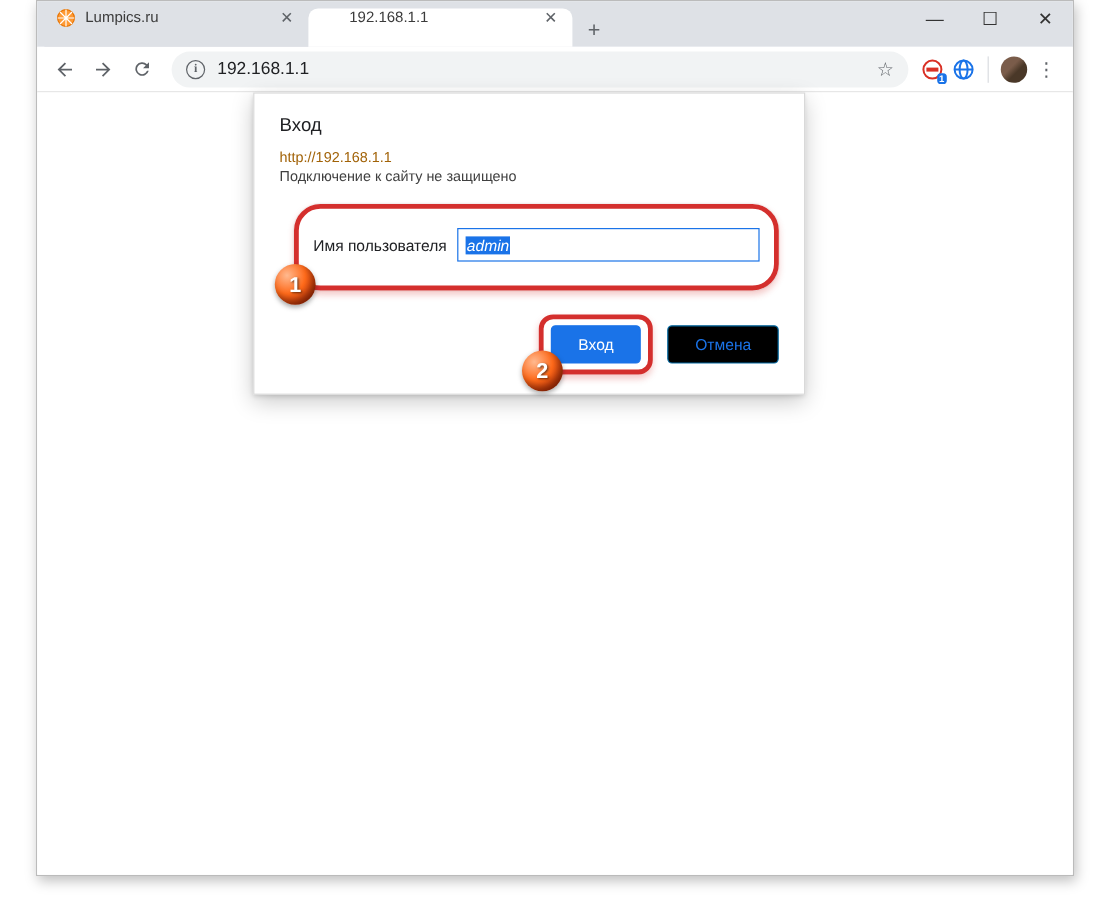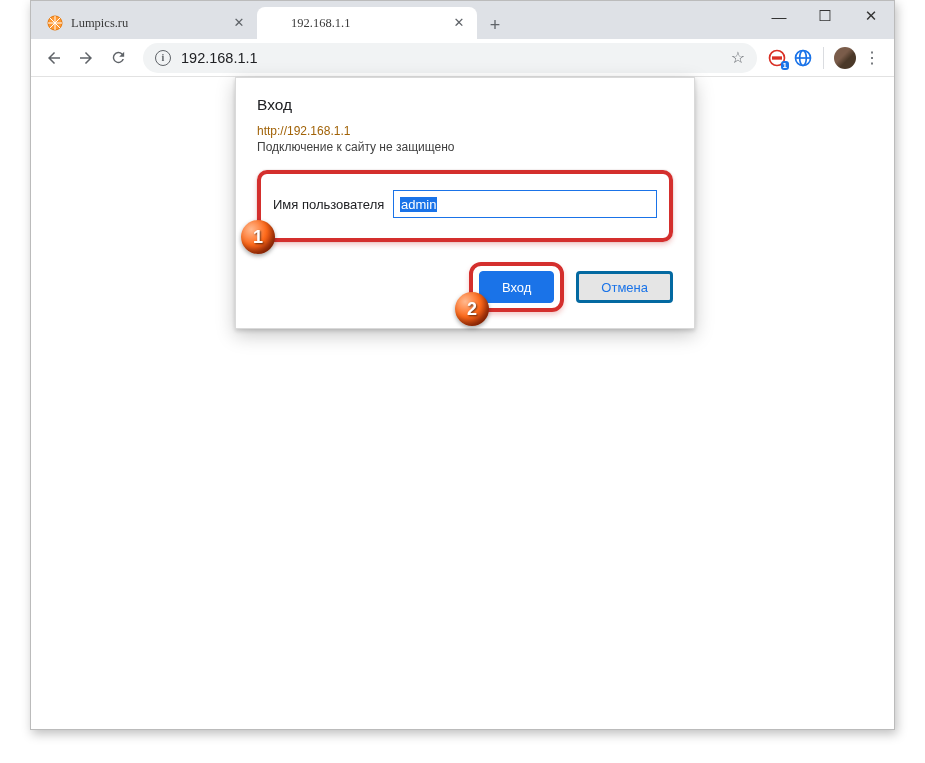--- a/index.html
+++ b/index.html
@@ -39,28 +39,26 @@
     align-items: flex-end;
     padding-left: 6px;
     padding-top: 6px;
   }
   .tab {
     height: 32px;
     width: 220px;
     background: #dee1e6;
     border-radius: 8px 8px 0 0;
     display: flex;
-    align-items: center;
     padding: 0 10px;
     font-size: 12.5px;
     color: #3b3b3b;
     position: relative;
     gap: 8px;
     cursor: pointer;
-    font-family: Liberation Serif, serif;
   }
   .tab.active {
     background: #fff;
   }
   .tab .favicon {
     width: 16px; height: 16px;
     display: flex; align-items: center; justify-content: center;
   }
   .tab .title { flex: 1; white-space: nowrap; overflow: hidden; text-overflow: ellipsis; }
   .tab .close-x { color:#5f6368; font-size:13px; width:16px; text-align:center; cursor:pointer;}
@@ -118,62 +116,63 @@
   }
   .menu-dots { width:20px;color:#5f6368;text-align:center;cursor:pointer;font-size:16px; }
 
   .viewport {
     position: relative;
     height: calc(100% - 76px);
     background: #fff;
   }
   .auth-dialog {
     position: absolute;
-    left: 204px; top: 0;
+    left: 180px; top: 0;
     width: 460px;
     background: #fff;
     border: 1px solid #d9d9d9;
     box-shadow: 0 6px 18px rgba(0,0,0,0.22), 0 2px 4px rgba(0,0,0,0.15);
     padding: 18px 21px 16px 21px;
   }
   .dlg-title { font-size:15.5px;color:#202124;margin-bottom:10px; }
   .dlg-url { font-size:12px;color:#a16207;margin-bottom:2px; }
   .dlg-warn { font-size:12px;color:#404040;margin-bottom:16px; }
   .cred-box {
     border: 4px solid #d42f2d;
-    border-radius: 10px;
+    border-radius: 22px;
     padding: 10px 12px 14px 12px;
     position: relative;
     box-shadow: 0 0 0 1px rgba(0,0,0,0.04), 0 3px 5px rgba(212,47,45,0.25);
+    margin-left: 12px;
   }
   .field-row {
     display:flex;align-items:center;margin:6px 0;
   }
   .field-label {
     width:120px;font-size:13px;color:#202124;
   }
   .text-input {
     flex:1;height:28px;border:1px solid #c9c9c9;padding:0 6px;font-size:13px;
-    outline:none;color:#202124;
+    outline:none;color:#202124;font-style:italic;
   }
   .text-input.focused { border:1.5px solid #1a73e8; }
   .selected-text {
     background:#1a73e8;color:#fff;padding:0 1px;
   }
   .btn-row {
     display:flex;justify-content:flex-end;gap:12px;margin-top:20px;align-items:center;
   }
   .login-wrap {
     border:4px solid #d42f2d;border-radius:12px;padding:5px 6px;
     box-shadow:0 3px 5px rgba(212,47,45,0.25);
     position:relative;
   }
   .btn {
-    height:32px;padding:0 22px;font-size:13px;border:3px solid #0369a1;
-    background:#e5e5e5;color:#1a73e8;border-radius:4px;cursor:pointer;
+    height:32px;padding:0 22px;font-size:13px;border:1px solid #0369a1;
+    background:#000000;color:#1a73e8;border-radius:4px;cursor:pointer;
     display:flex;align-items:center;justify-content:center;
   }
   .btn.primary { background:#1a73e8;color:#fff;border:1px solid #1a73e8;font-weight:500; }
 
   .num-badge {
     position:absolute;width:34px;height:34px;border-radius:50%;
     background: radial-gradient(circle at 30% 28%, #ffb98f 0%, #ff6a1a 45%, #c73708 75%, #7a1f00 100%);
     box-shadow: inset -3px -4px 6px rgba(0,0,0,0.35), 0 2px 4px rgba(0,0,0,0.35);
     display:flex;align-items:center;justify-content:center;
     color:#fff;font-size:18px;font-weight:700;

